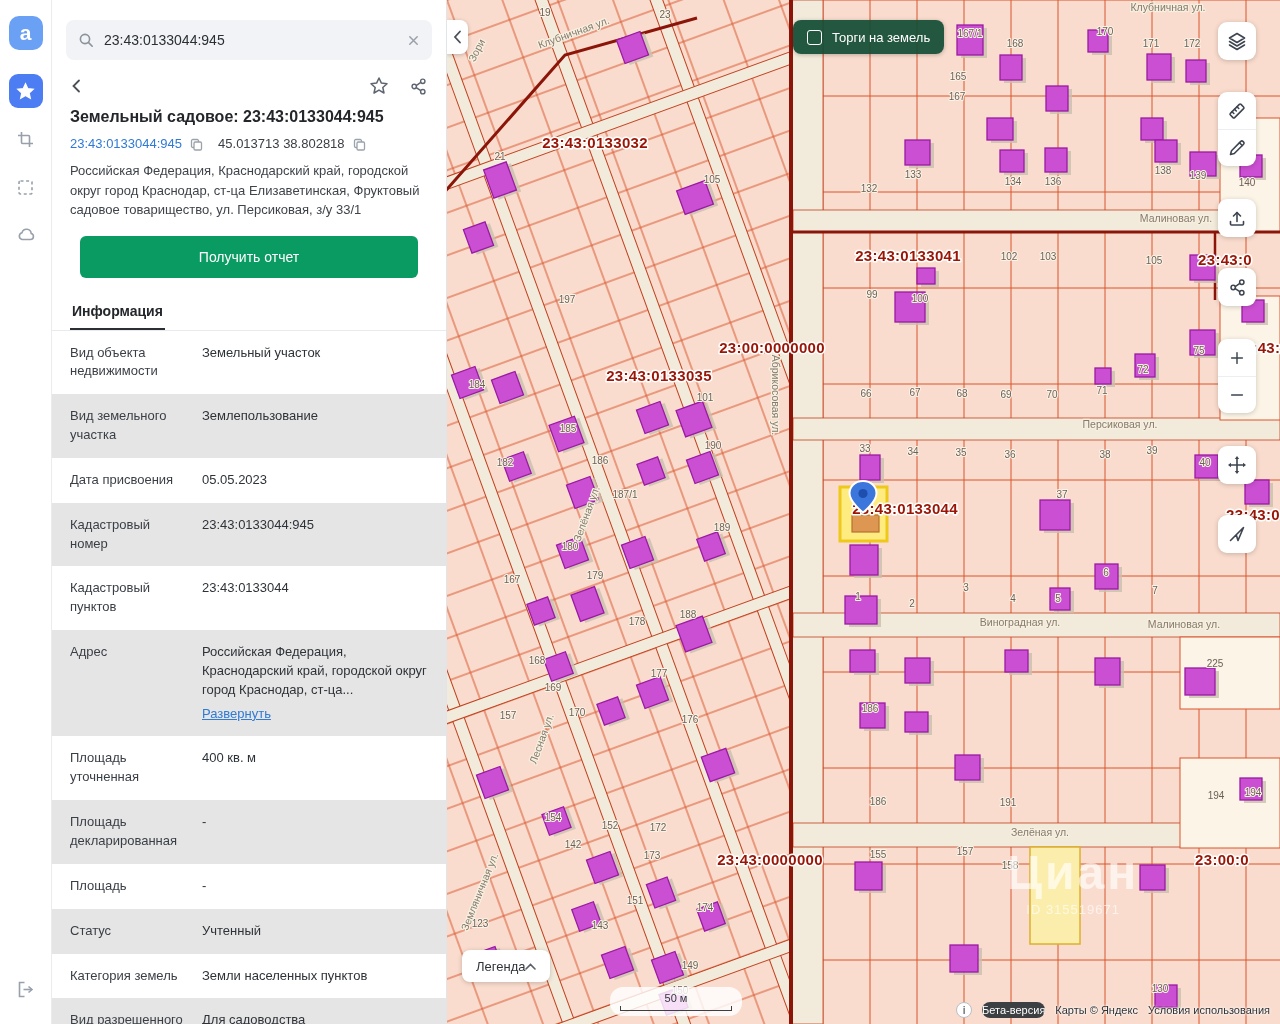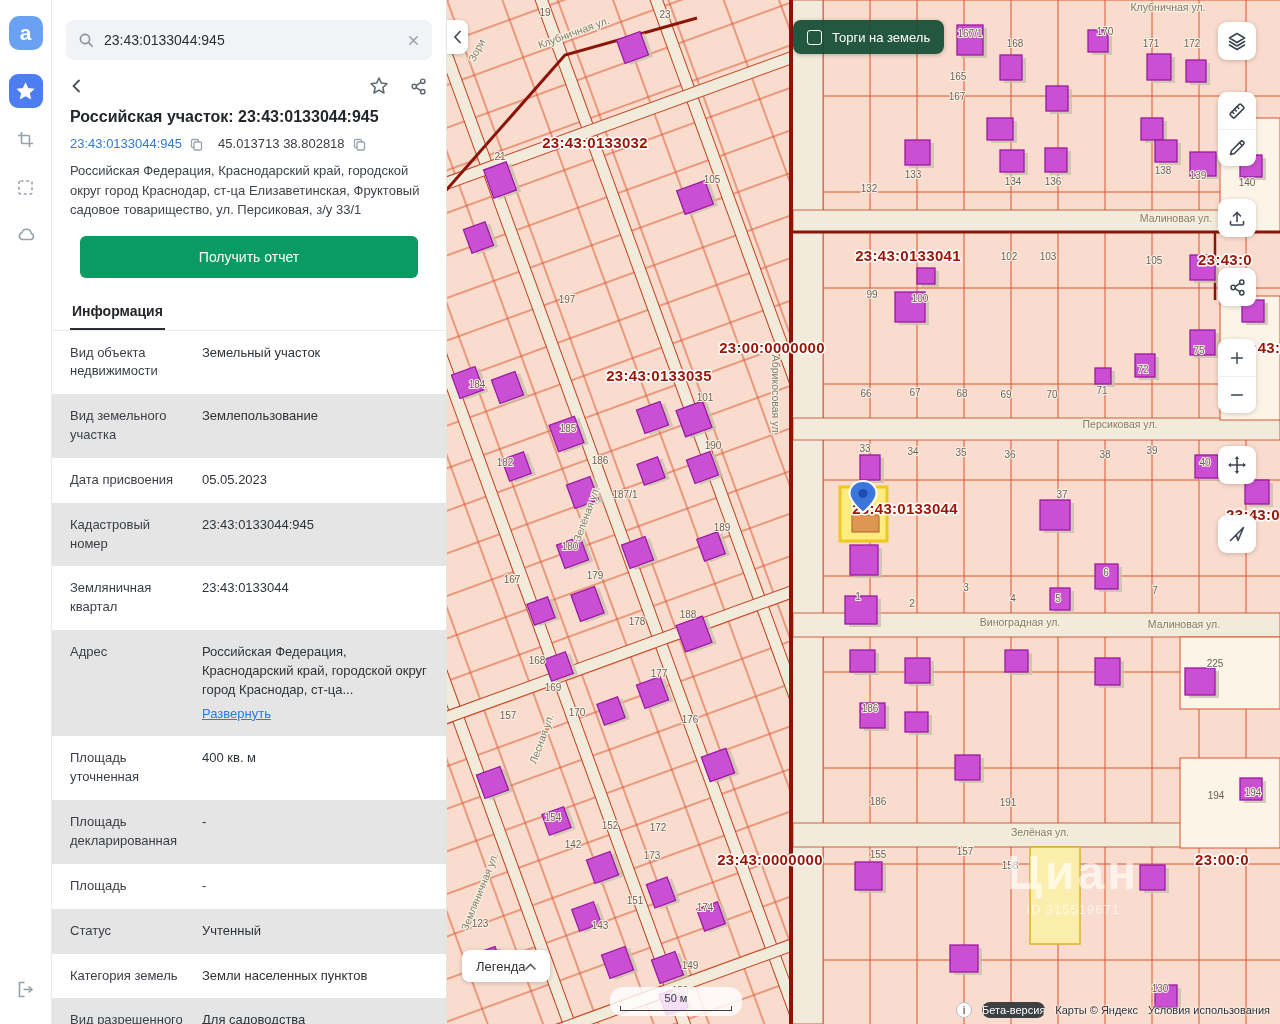--- a/index.html
+++ b/index.html
@@ -135,21 +135,21 @@
       <button class="icon-btn">
         <svg width="19" height="19" viewBox="0 0 20 20" fill="none" stroke="#5d6570" stroke-width="1.5">
             <circle cx="14.5" cy="4.5" r="2.3"></circle>
             <circle cx="5.5" cy="10" r="2.3"></circle>
             <circle cx="14.5" cy="15.5" r="2.3"></circle>
             <path d="M7.6 9 L12.4 5.7 M7.6 11.1 L12.4 14.4"></path>
           </svg>
       </button>
     </div>
 
-    <h1 class="title">Российская участок: 23:43:0133044:945</h1>
+    <h1 class="title">Земельный садовое: 23:43:0133044:945</h1>
 
     <div class="codes-row">
       <a class="cad-link" href="#">23:43:0133044:945</a>
       <button class="icon-btn">
         <svg width="14" height="14" viewBox="0 0 14 14" fill="none" stroke="#9aa2ab" stroke-width="1.3">
             <rect x="5" y="5" width="7.5" height="8" rx="1.3"></rect>
             <path d="M9.5 5 V3.8 A1.3 1.3 0 0 0 8.2 2.5 H3.8 A1.3 1.3 0 0 0 2.5 3.8 v5.4 a1.3 1.3 0 0 0 1.3 1.3 H5"></path>
           </svg>
       </button>
       <span class="coords">45.013713 38.802818</span>
@@ -180,21 +180,21 @@
         </div>
         <div class="info-row">
           <div class="info-label">Дата присвоения</div>
           <div class="info-value">05.05.2023</div>
         </div>
         <div class="info-row alt">
           <div class="info-label">Кадастровый номер</div>
           <div class="info-value">23:43:0133044:945</div>
         </div>
         <div class="info-row">
-          <div class="info-label">Земляничная квартал</div>
+          <div class="info-label">Кадастровый пунктов</div>
           <div class="info-value">23:43:0133044</div>
         </div>
         <div class="info-row alt">
           <div class="info-label">Адрес</div>
           <div class="info-value">Российская Федерация, Краснодарский край, городской округ город Краснодар, ст-ца...<br><a class="row-link" href="#">Развернуть</a></div>
         </div>
         <div class="info-row">
           <div class="info-label">Площадь уточненная</div>
           <div class="info-value">400 кв. м</div>
         </div>

